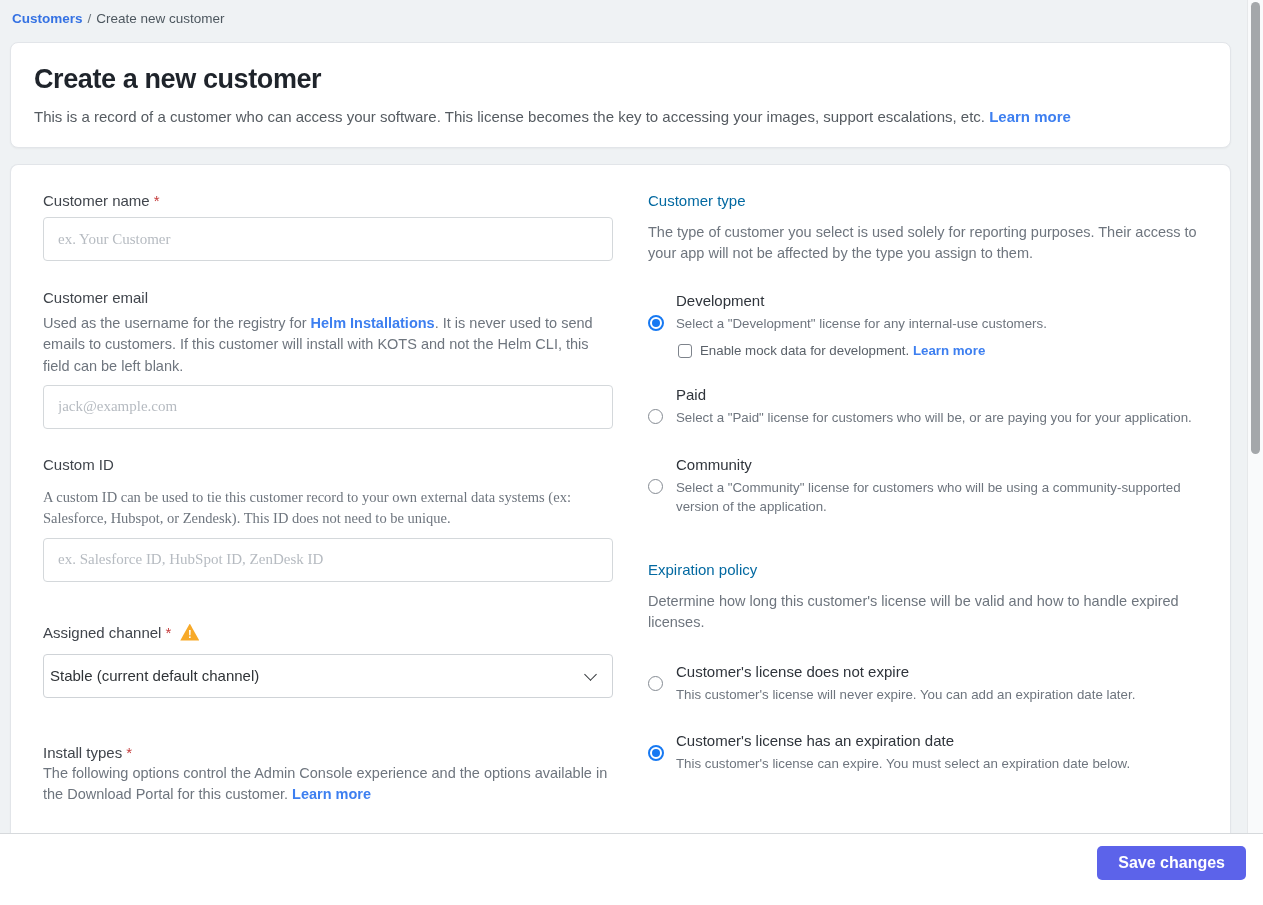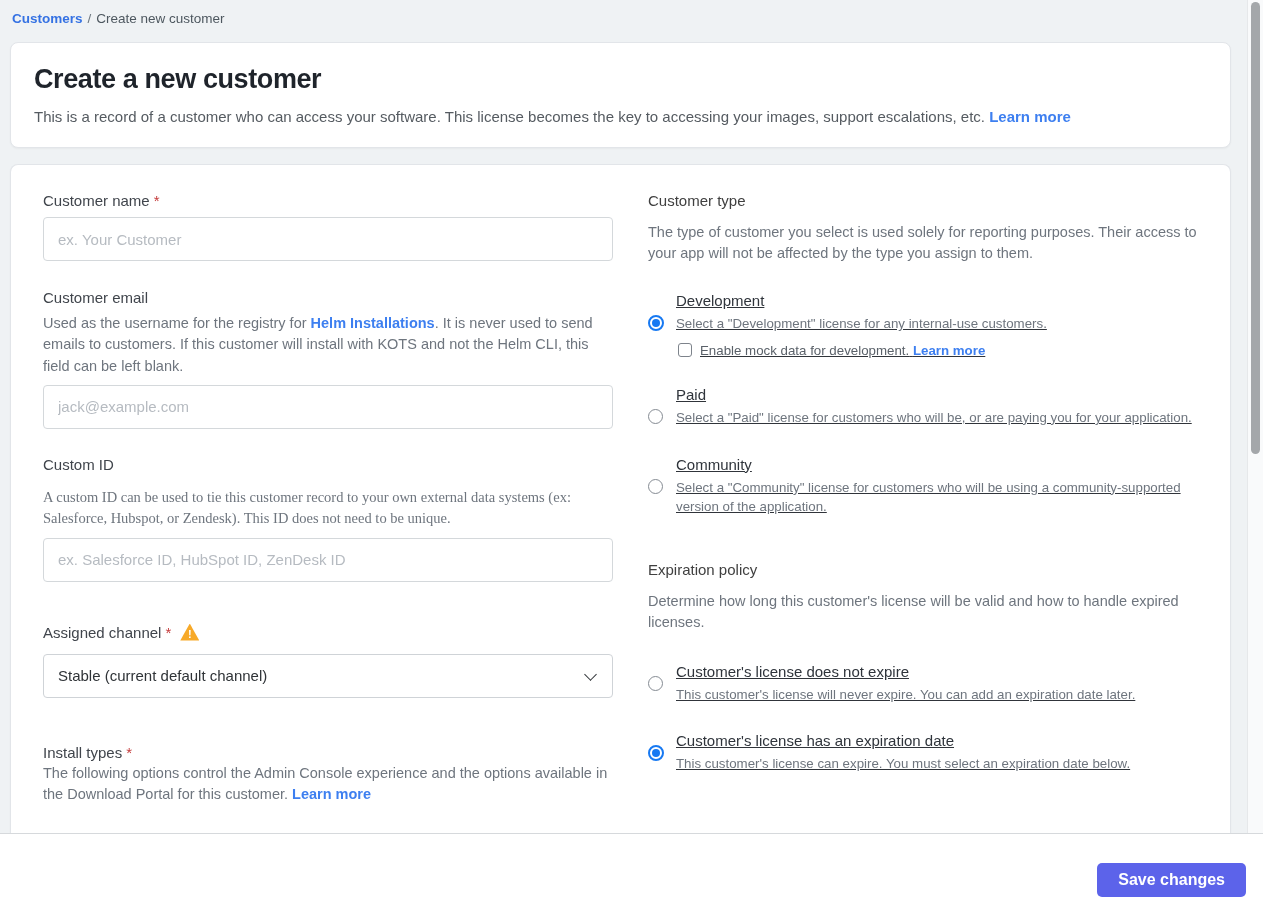--- a/index.html
+++ b/index.html
@@ -32,21 +32,21 @@
   }
   
   .col-left { width:570px; flex:0 0 570px; }
   .f-label { font-size:15px; color:#40454c; }
   .req { color:#c43b3b; margin-left:4px; font-size:15px; }
   .help { font-size:14.5px; color:#6e757e; line-height:1.47; }
   input.text {
     display:block; width:100%; height:44px; margin-top:8px;
     border:1px solid #d4d8db; border-radius:4px; background:#fff;
     padding:0 14px; font-size:15px; color:#333; outline:none;
-    font-family:Liberation Sans, sans-serif;
+    font-family:Liberation Serif, serif;
   }
   input.text::placeholder { color:#b6bbc1; }
   .mt-email-label { margin-top:28px; }
   .mt-email-help { margin-top:7px; }
   .mt-email-input { margin-top:14px; }
   .mt-cid-label { margin-top:27px; }
   .mt-cid-help { margin-top:14px;font-family:Liberation Serif, serif; }
   .mt-cid-input { margin-top:18px; }
   .mt-chan-label { margin-top:42px; display:flex; align-items:center; }
   .mt-install-label { margin-top:46px; }
@@ -56,62 +56,62 @@
     margin-left:9px; background:#f7a928;
     clip-path:polygon(50% 0%, 100% 100%, 0% 100%);
   }
   .warn-bang {
     position:absolute; left:0; right:0; bottom:1px; text-align:center;
     color:#fff; font-weight:700; font-size:11px;
   }
   .select-box {
     position:relative; margin-top:13px; width:100%; height:44px;
     border:1px solid #cfd3d7; border-radius:4px; background:#fff;
-    font-size:15px; color:#2f3337; line-height:42px; padding:0 14px;
+    font-size:15px; color:#2f3337; line-height:42px; padding:0 6px;
     cursor:pointer;
   }
   .select-box::after {
     content:""; position:absolute; right:17px; top:15px;
     width:8px; height:8px;
     border-right:1.6px solid #2f3337; border-bottom:1.6px solid #2f3337;
     transform:rotate(45deg);
   }
   
   .col-right { flex:1; max-width:562px; }
-  .section-h { font-size:15px; color:#404040; }
+  .section-h { font-size:15px; color:#0369a1; }
   .section-d { margin-top:13px; font-size:14.5px; color:#6e757e; line-height:1.45; }
-  .opt { position:relative; padding-left:28px; margin-top:28px;text-decoration:underline; }
+  .opt { position:relative; padding-left:28px; margin-top:28px; }
   .opt-title { font-size:15px; color:#2f343b; }
   .opt-desc { margin-top:6px; font-size:13.3px; color:#6e757e; line-height:1.42; max-width:545px; }
   .radio {
     position:absolute; left:0; width:15px; height:15px;
     border:1.5px solid #858b93; border-radius:50%; background:#fff; cursor:pointer;
   }
   .ct-opt .radio { top:23px; }
   .exp-opt .radio { top:13px; }
   .radio.on { width:16px; height:16px; border:2px solid #1779f2; }
   .radio.on::after {
     content:""; position:absolute; left:2px; top:2px; right:2px; bottom:2px;
     background:#1779f2; border-radius:50%;
   }
-  .chk-row { margin-top:9px; display:flex; align-items:flex-start; margin-left:2px; }
+  .chk-row { margin-top:9px; display:flex; align-items:flex-end; margin-left:2px; }
   .checkbox {
     width:14px; height:14px; border:1.5px solid #7d838b; border-radius:3px;
     background:#fff; flex:0 0 auto; cursor:pointer;
   }
   .chk-label { margin-left:8px; font-size:13.3px; color:#5a6169; }
   .mt-exp-h { margin-top:44px; }
   .mt-exp-opt1 { margin-top:30px; }
   
   .footer {
     position:absolute; left:0; right:0; bottom:0; height:72px;
     background:#fff; border-top:1px solid #d6d9dc; z-index:6;
   }
   .save-btn {
-    position:absolute; top:29px; right:17px; height:34px; padding:0 21px;
+    position:absolute; top:12px; right:17px; height:34px; padding:0 21px;
     background:#5c63ea; border:none; border-radius:5px;
     color:#fff; font-size:16px; font-weight:700; font-family:inherit; cursor:pointer;
   }
   
   .scrollbar {
     position:absolute; top:0; right:0; width:16px; height:833px;
     background:#f9fafb; border-left:1px solid #e6e8ea; z-index:5;
   }
   .scroll-thumb {
     position:absolute; top:2px; left:3px; width:9px; height:452px;

